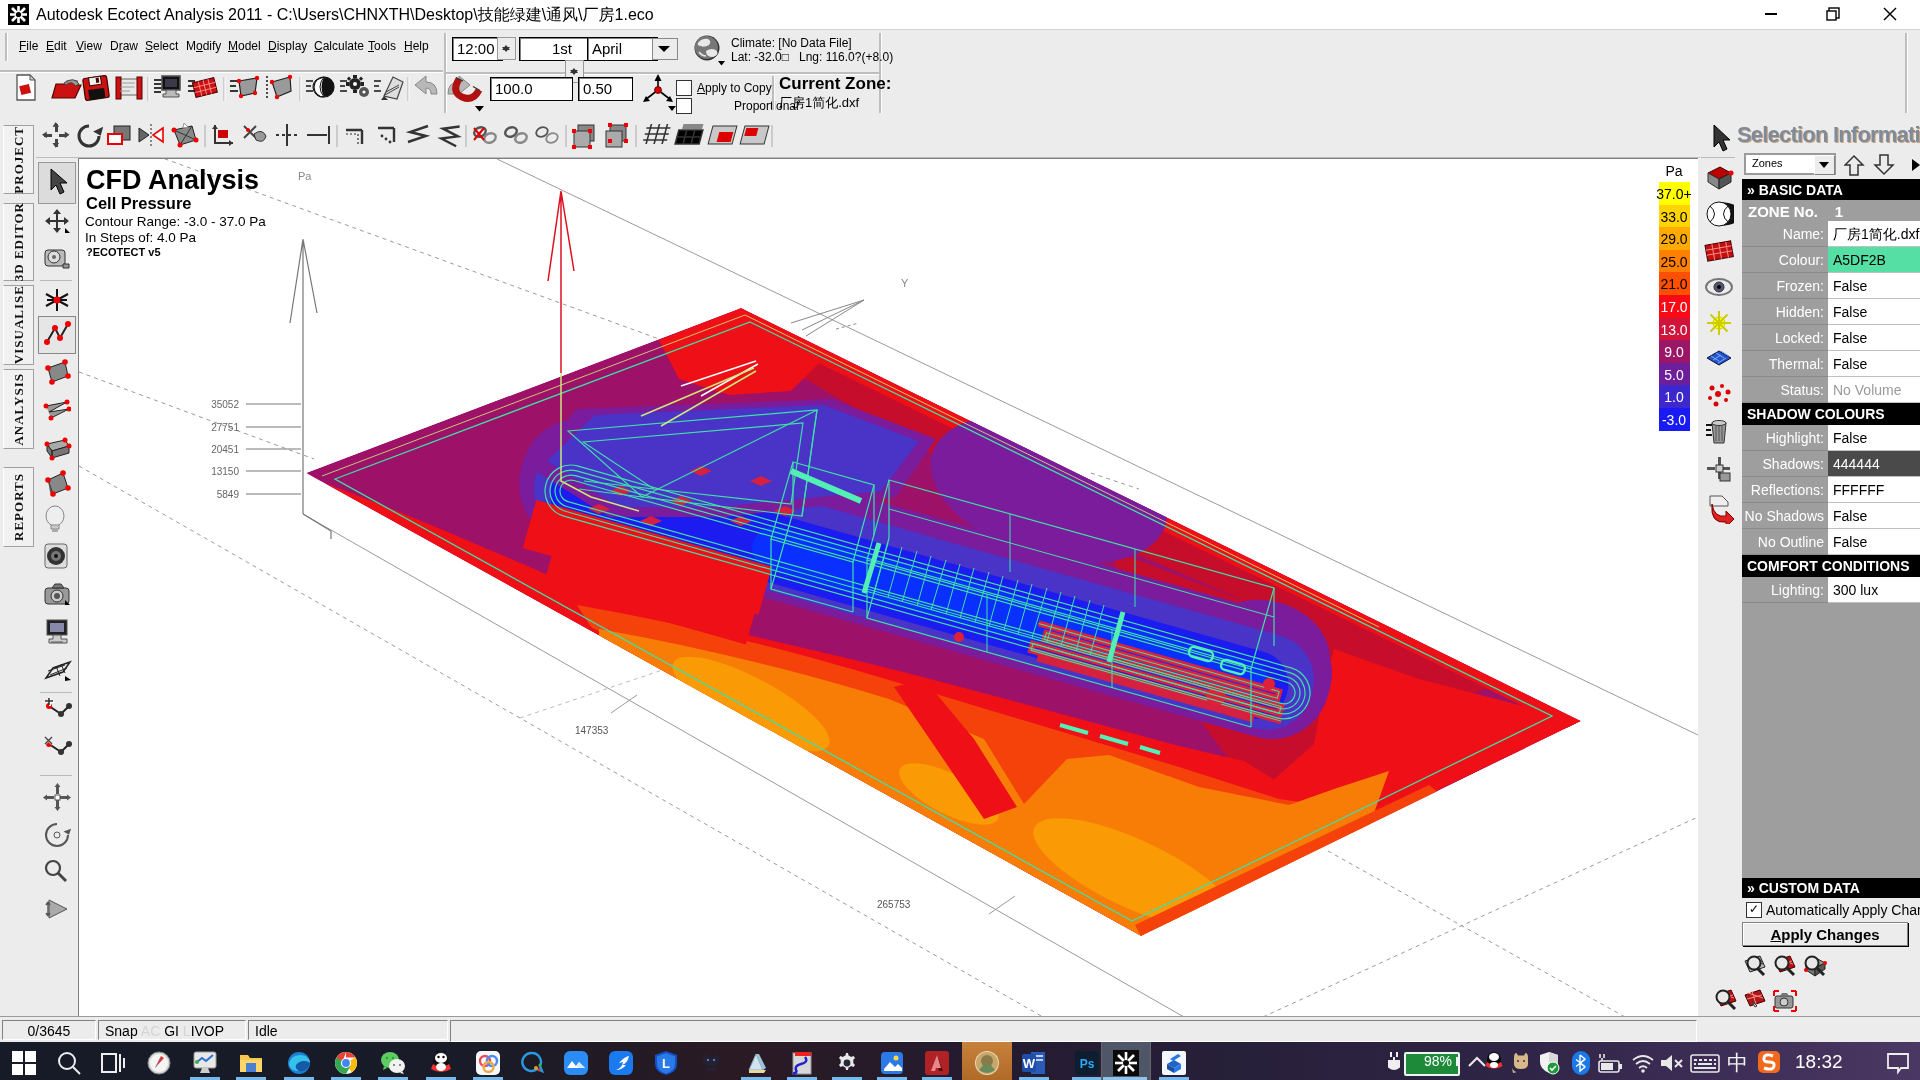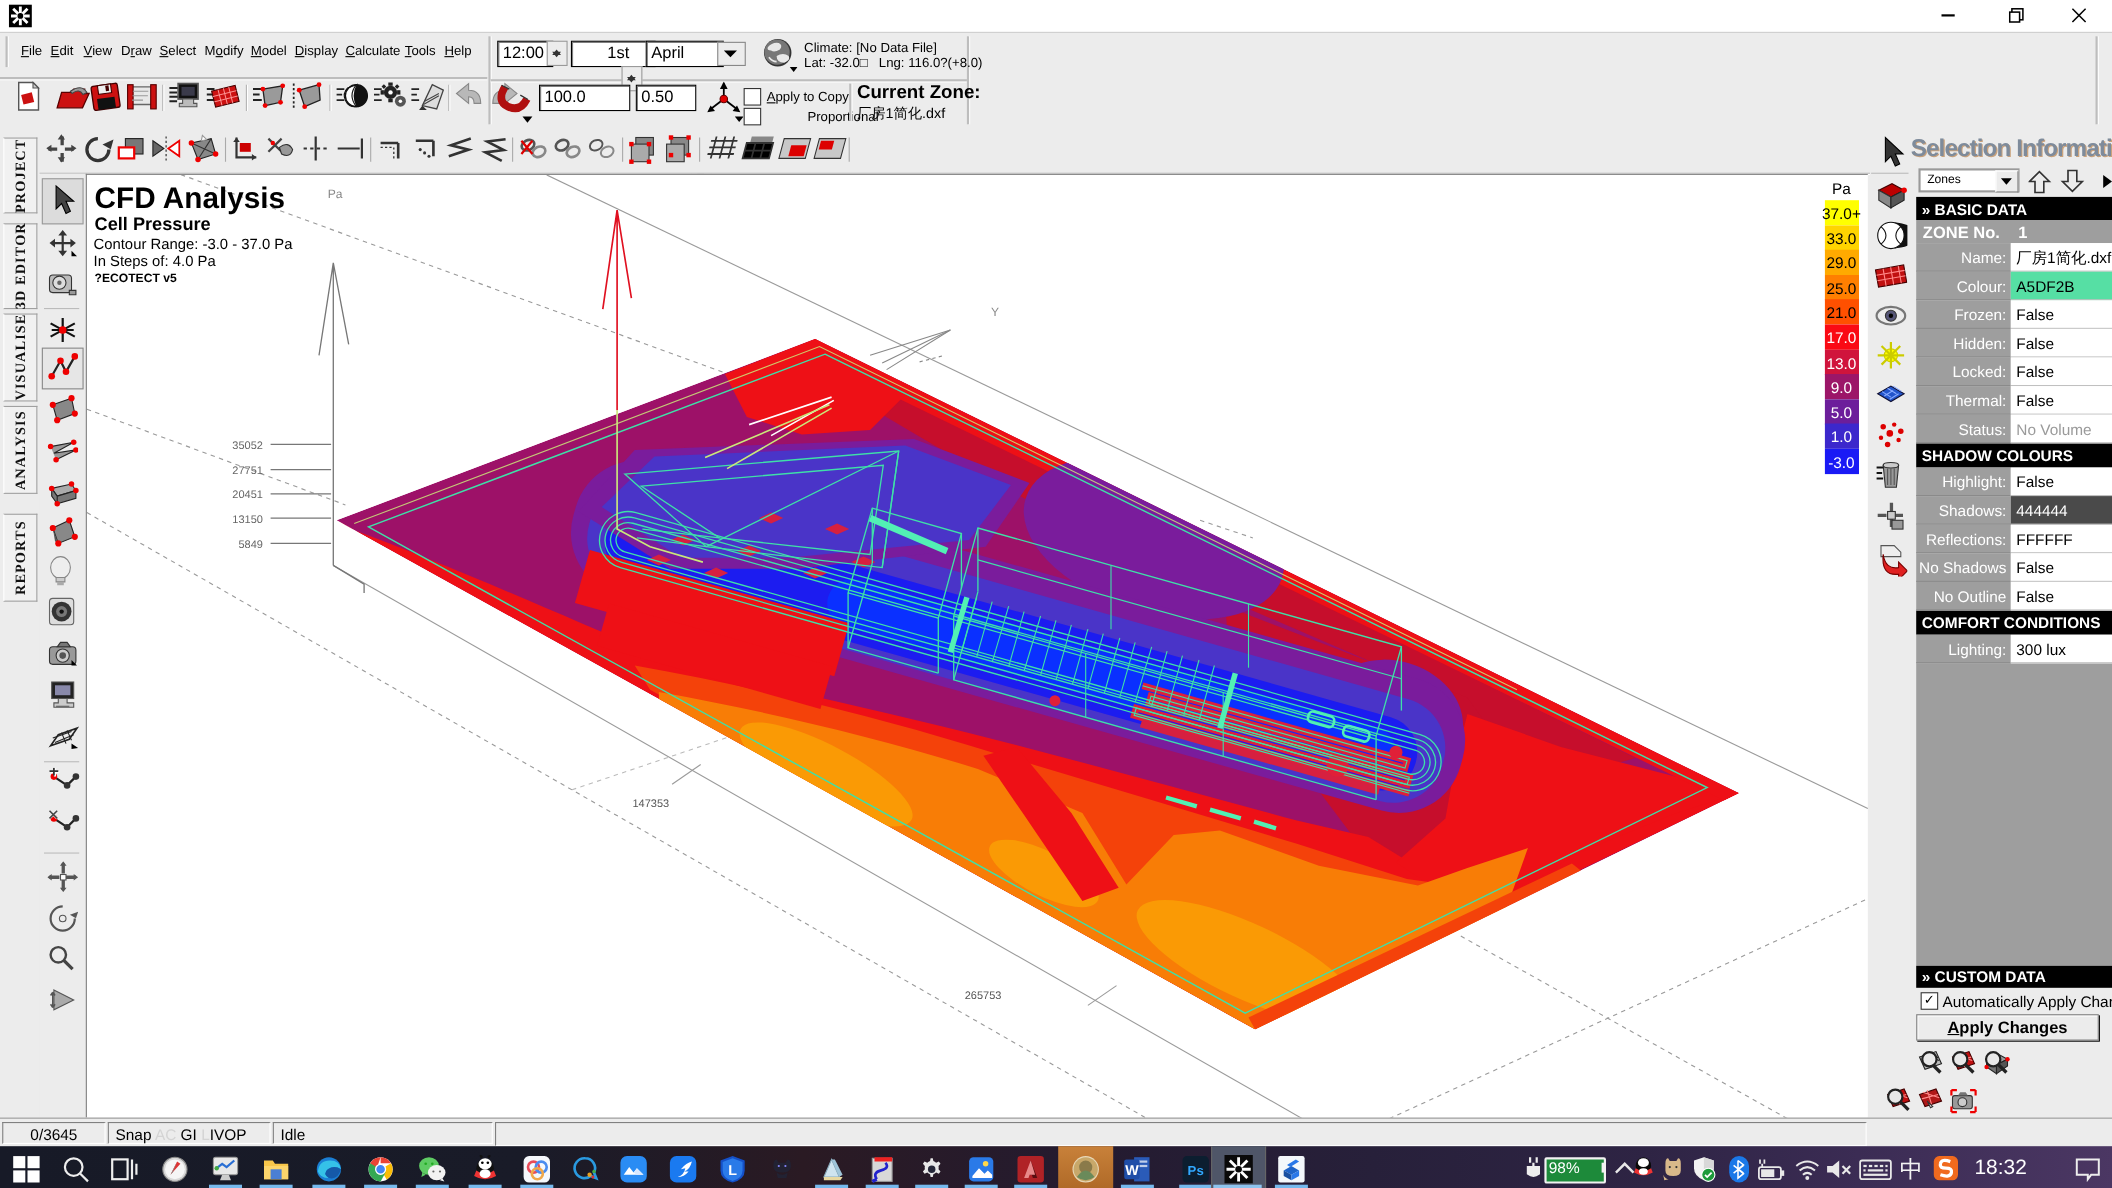--- a/index.html
+++ b/index.html
@@ -28,20 +28,21 @@
   <svg class="abs" style="left:8px;top:4px" width="21" height="21" viewBox="0 0 21 21">
     <rect width="21" height="21" fill="#000"></rect>
     <g stroke="#fff" stroke-width="2.6">
         <line x1="10.5" y1="2" x2="10.5" y2="19"></line>
         <line x1="2" y1="10.5" x2="19" y2="10.5"></line>
         <line x1="4" y1="4" x2="17" y2="17"></line>
         <line x1="17" y1="4" x2="4" y2="17"></line>
       </g>
     <circle cx="10.5" cy="10.5" r="2.6" fill="#000"></circle>
   </svg>
+  <div class="abs" style="left:36px;top:5px;font-size:16px;color:#000;">Autodesk Ecotect Analysis 2011 - C:\Users\CHNXTH\Desktop\技能绿建\通风\厂房1.eco</div>
   <div class="abs" style="left:1765px;top:13px;width:12px;height:2px;background:#000;"></div>
   <svg class="abs" style="left:1826px;top:7px" width="14" height="14" viewBox="0 0 14 14">
       <rect x="3" y="1" width="10" height="10" fill="none" stroke="#000" stroke-width="1.4"></rect>
       <rect x="1" y="4" width="9" height="9" fill="#fff" stroke="#000" stroke-width="1.4"></rect>
     </svg>
   <svg class="abs" style="left:1883px;top:7px" width="14" height="14" viewBox="0 0 14 14">
       <g stroke="#000" stroke-width="1.4">
         <line x1="1" y1="1" x2="13" y2="13"></line>
         <line x1="13" y1="1" x2="1" y2="13"></line>
       </g>
@@ -1118,21 +1119,21 @@
       <path d="M20 14 l-7 4 v5 l7 -4z" fill="#2a78e8"></path>
       <path d="M9 9 l8 -5 l3 2 l-8 5z" fill="#2a78e8"></path>
     </svg>
 <div style="position:absolute;left:1159px;top:35px;width:30px;height:3px;background:#76b9ed;"></div>
 <svg style="position:absolute;left:1383px;top:8px" width="26" height="26" viewBox="0 0 26 26">
       <path d="M8 2 v5 M14 2 v5 M11 7 v4 M6 11 h10 v6 q-5 4 -10 0z" fill="none" stroke="#eee" stroke-width="2"></path>
       <path d="M6 11 h10 v6 q-5 4 -10 0z" fill="#eee"></path>
     </svg>
 <div style="position:absolute;left:1404px;top:10px;width:52px;height:20px;border:2px solid #f2f2f2;border-radius:2px;background:#1d8a3a;"></div>
 <div style="position:absolute;left:1456px;top:15px;width:4px;height:9px;background:#f2f2f2;"></div>
-<div style="position:absolute;left:1408px;top:11px;width:44px;height:18px;color:#fff;font-size:14px;text-align:left;font-family:'Liberation Sans';">98%</div>
+<div style="position:absolute;left:1408px;top:11px;width:44px;height:18px;color:#fff;font-size:14px;text-align:right;font-family:'Liberation Sans';">98%</div>
 <svg style="position:absolute;left:1466px;top:8px" width="22" height="26" viewBox="0 0 22 26">
       <path d="M3 16 l8 -8 l8 8" fill="none" stroke="#e8e8e8" stroke-width="2.2"></path>
     </svg>
 <svg style="position:absolute;left:1483px;top:8px" width="22" height="26" viewBox="0 0 22 26">
       <ellipse cx="11" cy="10" rx="7" ry="8" fill="#0a0a0a"></ellipse>
       <ellipse cx="11" cy="7" rx="5" ry="4" fill="#fff"></ellipse>
       <path d="M4 12 q7 5 14 0 l1.5 4 q-8.5 5 -17 0z" fill="#e33"></path>
       <ellipse cx="11" cy="15" rx="4" ry="3" fill="#fff"></ellipse>
     </svg>
 <svg style="position:absolute;left:1508px;top:8px" width="24" height="26" viewBox="0 0 24 26">

